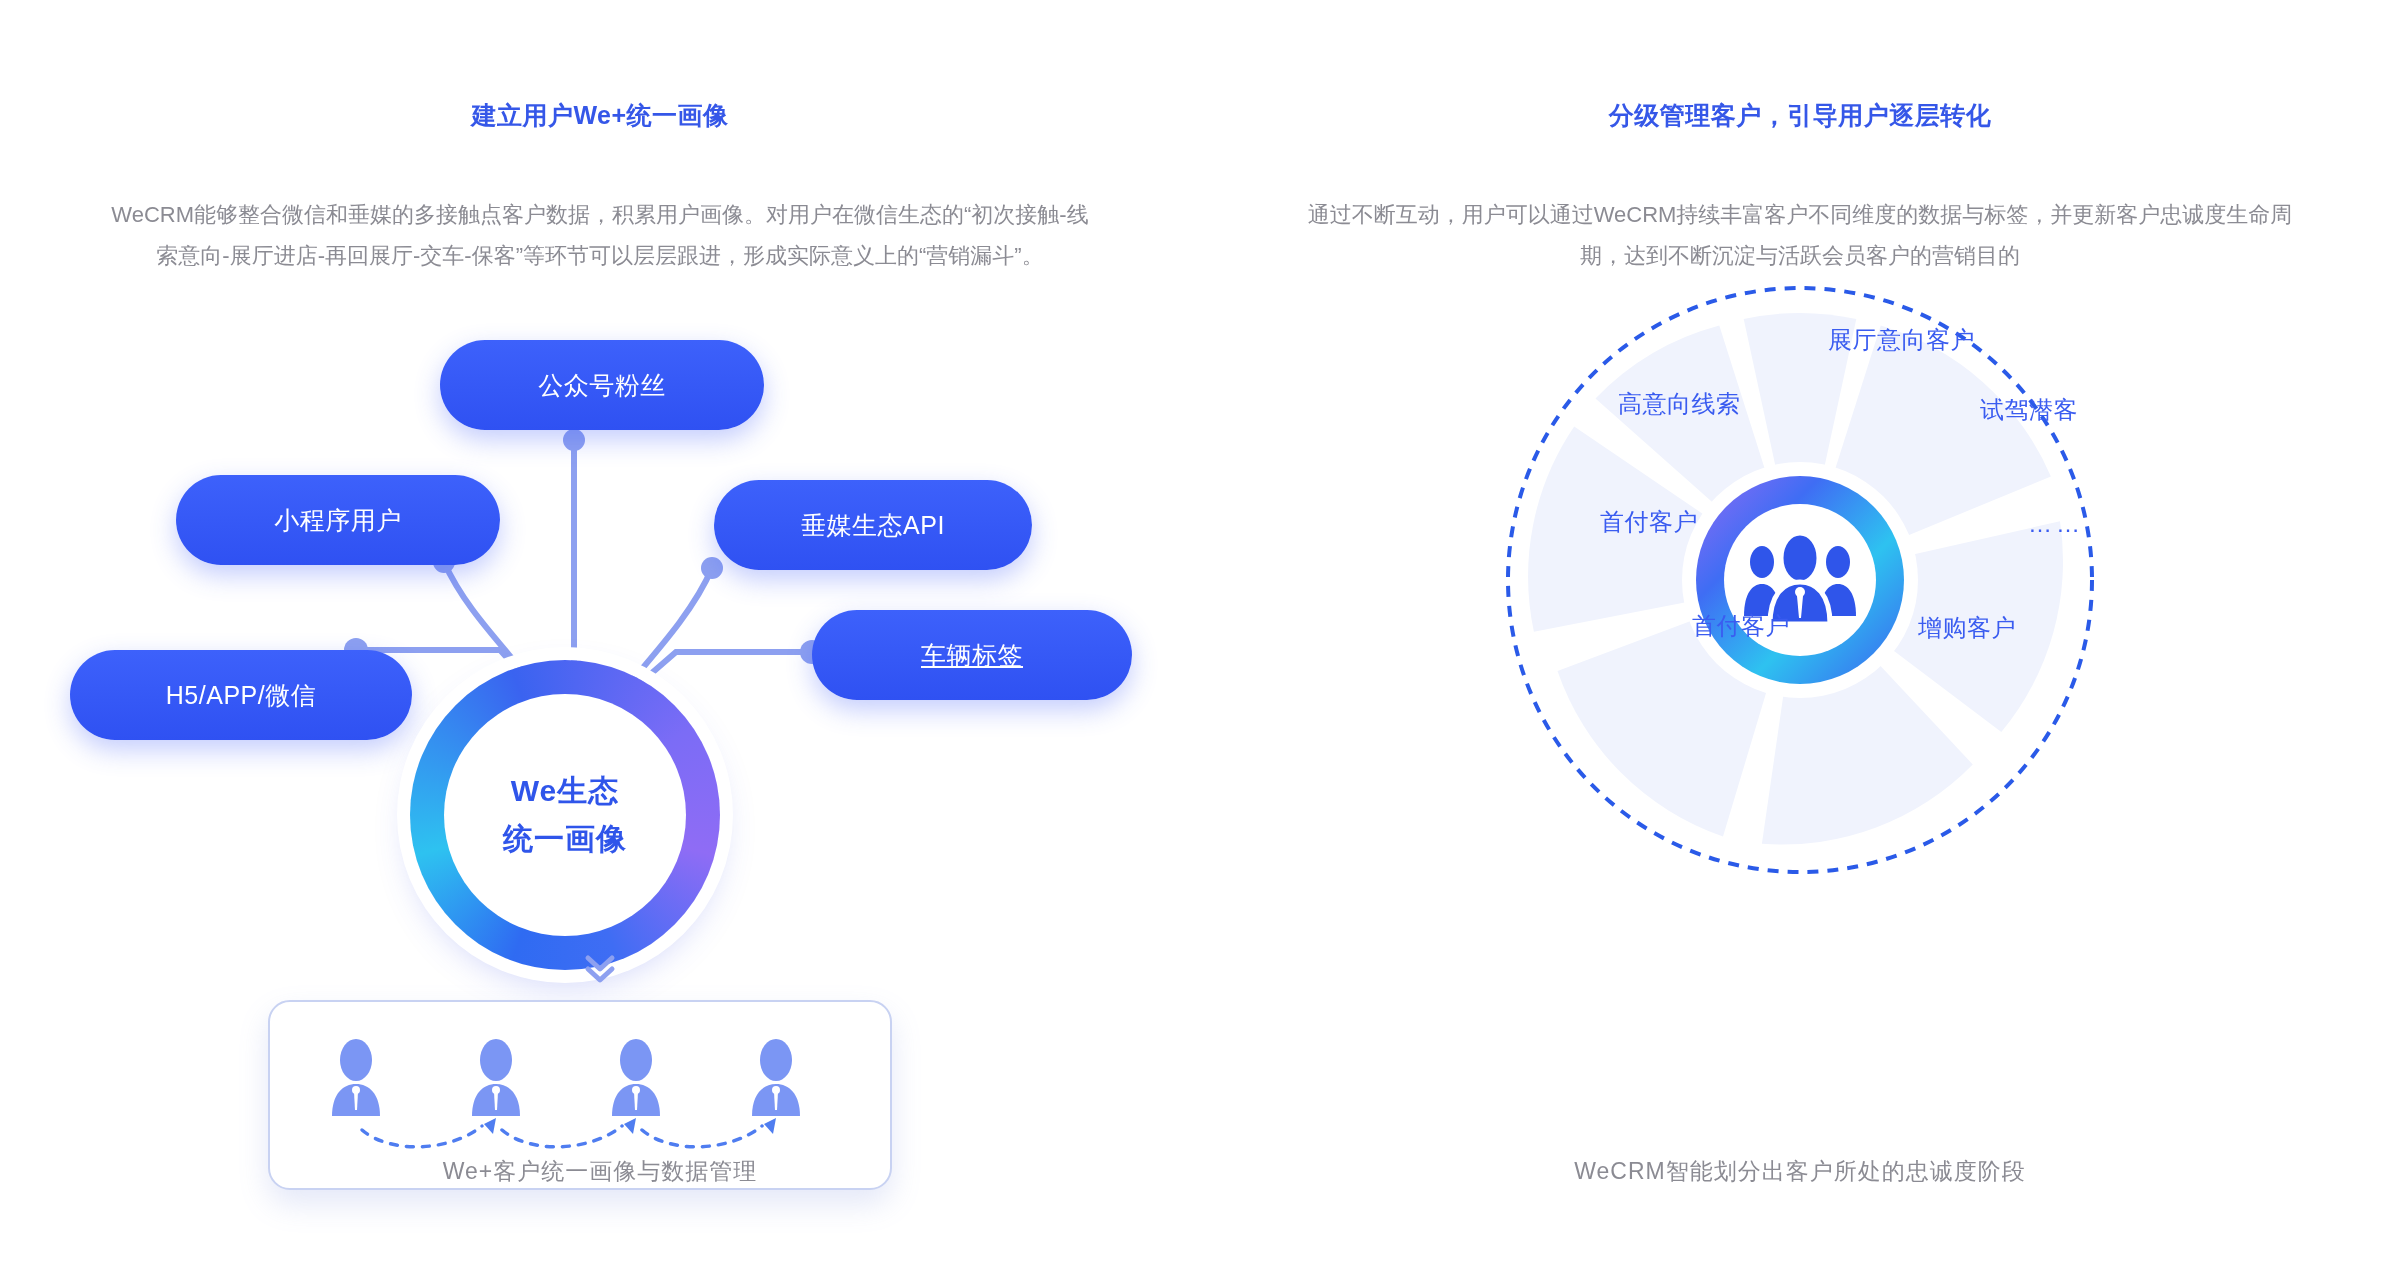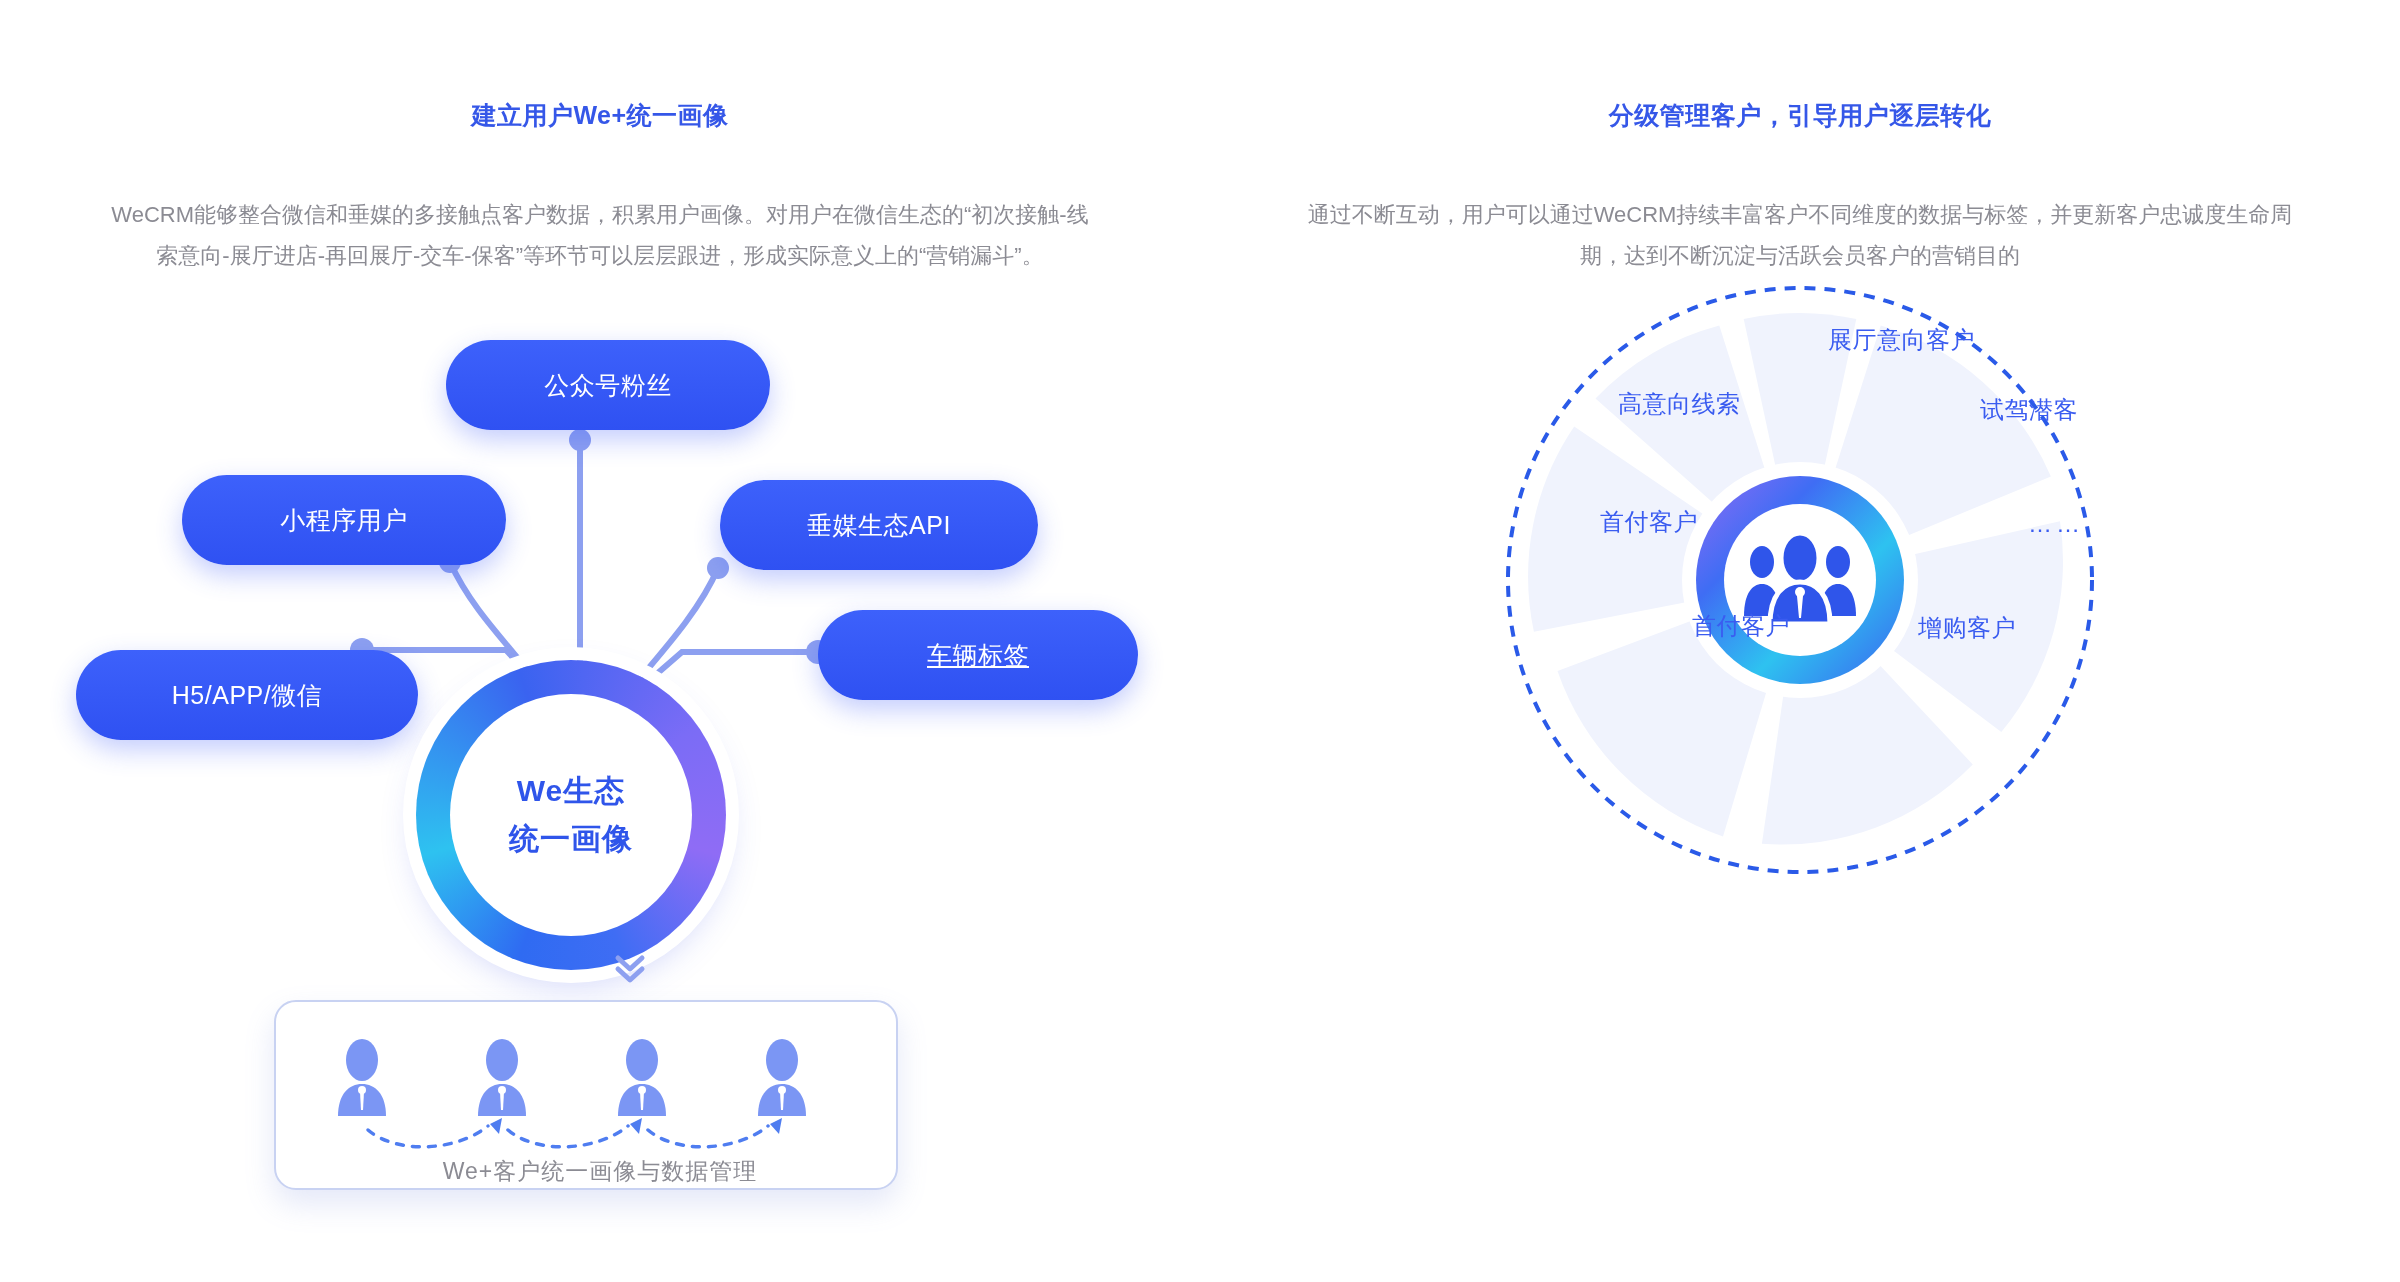--- a/index.html
+++ b/index.html
@@ -26,21 +26,21 @@
   }
   .panel-desc.narrow{width:1000px;}
 
   .caption{
     position:absolute;left:0;width:100%;
     top:1156px;text-align:center;
     color:#8b8b93;font-size:23px;letter-spacing:1px;
   }
 
   
-  .left-wrap{position:absolute;left:6px;top:300px;width:1200px;height:900px;padding-left:48px;}
+  .left-wrap{position:absolute;left:0;top:300px;width:1200px;height:900px;}
 
   .pill{
     position:absolute;
     background:linear-gradient(180deg,#3d61fb 0%,#2f51f2 100%);
     color:#fff;border-radius:999px;
     display:flex;align-items:center;justify-content:center;
     font-size:25px;letter-spacing:.5px;
     box-shadow:0 10px 26px rgba(60,90,250,.30);
     white-space:nowrap;
     padding:0 28px;
@@ -250,14 +250,15 @@
 
       <div class="seg-label" style="left:628px;top:54px;">展厅意向客户</div>
       <div class="seg-label" style="left:780px;top:124px;">试驾潜客</div>
       <div class="seg-label" style="left:828px;top:240px;letter-spacing:4px;">……</div>
       <div class="seg-label" style="left:718px;top:342px;">增购客户</div>
       <div class="seg-label" style="left:492px;top:340px;">首付客户</div>
       <div class="seg-label" style="left:400px;top:236px;">首付客户</div>
       <div class="seg-label" style="left:418px;top:118px;">高意向线索</div>
     </div>
 
+    <div class="caption">WeCRM智能划分出客户所处的忠诚度阶段</div>
   </section>
 </div>
 
 </body></html>

